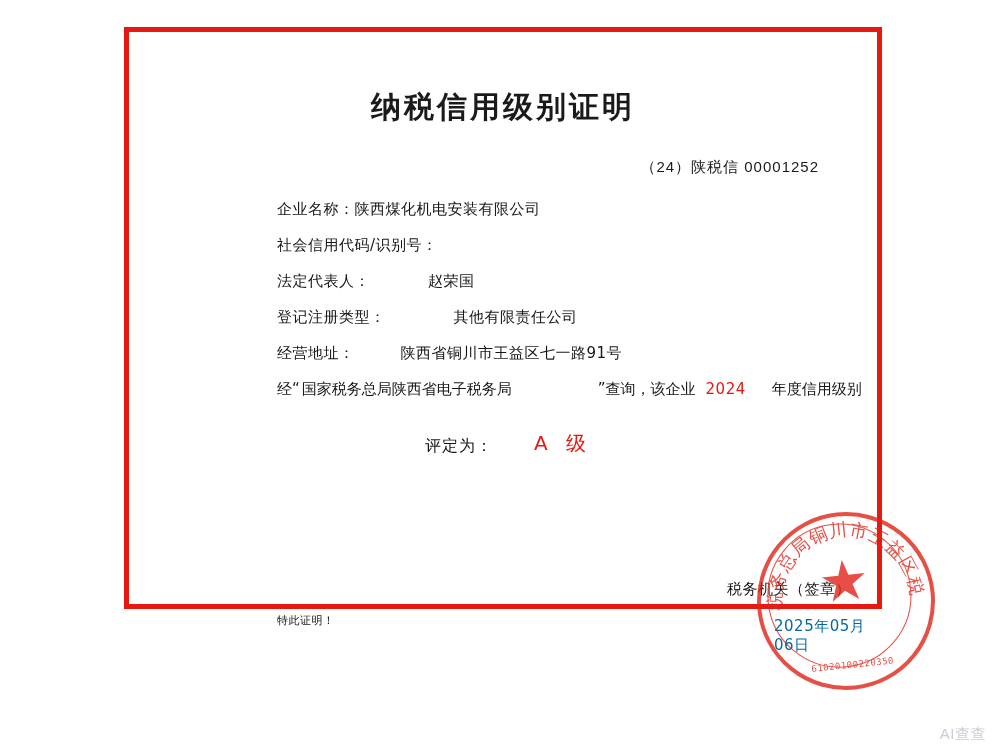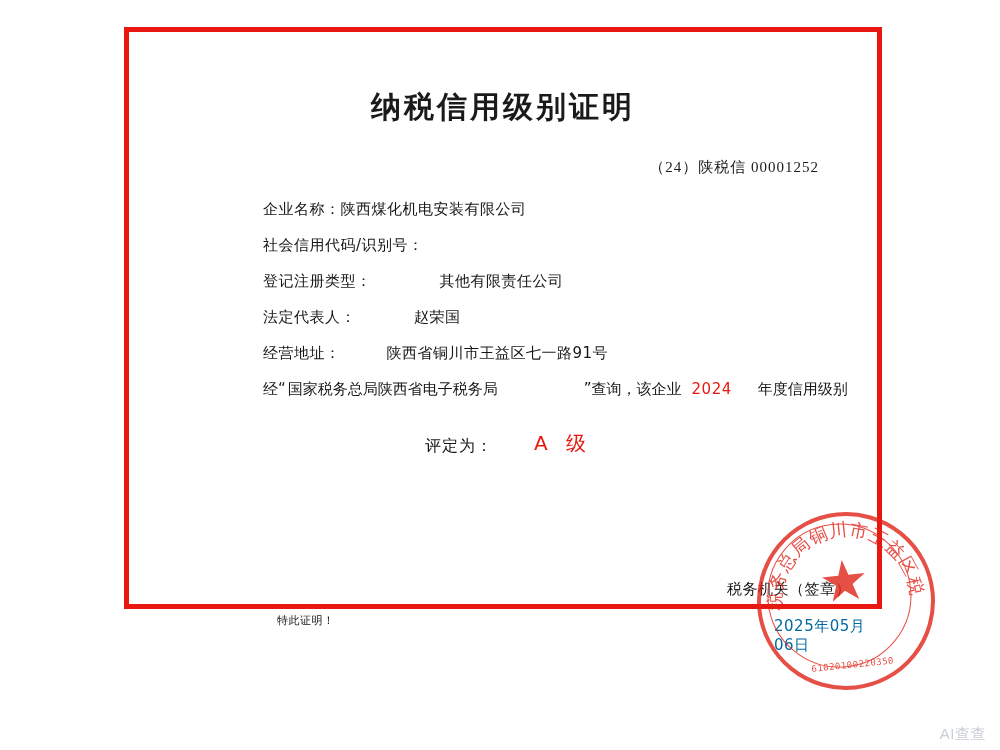--- a/index.html
+++ b/index.html
@@ -56,26 +56,26 @@
     font-weight: 600;
   }
 
   .doc-number {
     position: absolute;
     right: 58px;
     top: 126px;
     font-size: 15px;
     color: #1a1a1a;
     letter-spacing: 1px;
-    font-family: Liberation Serif, serif;
+    font-family: Liberation Sans, sans-serif;
   }
 
   .fields {
     position: absolute;
-    left: 134px;
+    left: 148px;
     top: 168px;
     width: 690px;
   }
 
   .field-row {
     display: flex;
     align-items: baseline;
     margin-bottom: 10px;
     font-size: 15px;
     color: #161616;
@@ -240,28 +240,28 @@
 
       <div class="field-row row-company">
         <span class="field-label">企业名称：</span>
         <span class="field-value">陕西煤化机电安装有限公司</span>
       </div>
 
       <div class="field-row row-credit">
         <span class="field-label">社会信用代码/识别号：</span>
       </div>
 
+      <div class="field-row row-legal">
+        <span class="field-label">法定代表人：</span>
+        <span class="field-value">赵荣国</span>
+      </div>
+
       <div class="field-row row-regtype">
         <span class="field-label">登记注册类型：</span>
         <span class="field-value">其他有限责任公司</span>
-      </div>
-
-      <div class="field-row row-legal">
-        <span class="field-label">法定代表人：</span>
-        <span class="field-value">赵荣国</span>
       </div>
 
       <div class="field-row row-address">
         <span class="field-label">经营地址：</span>
         <span class="field-value">陕西省铜川市王益区七一路91号</span>
       </div>
 
       <div class="field-row row-query">
         <span class="seg">经“</span>
         <span class="seg seg-bureau">国家税务总局陕西省电子税务局</span>

